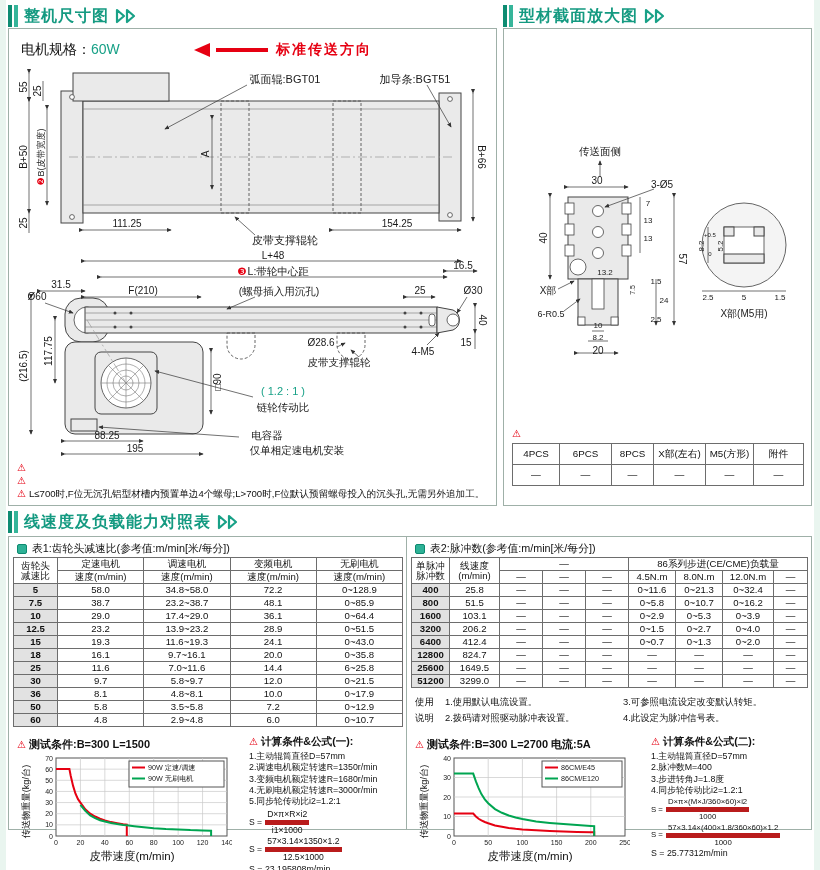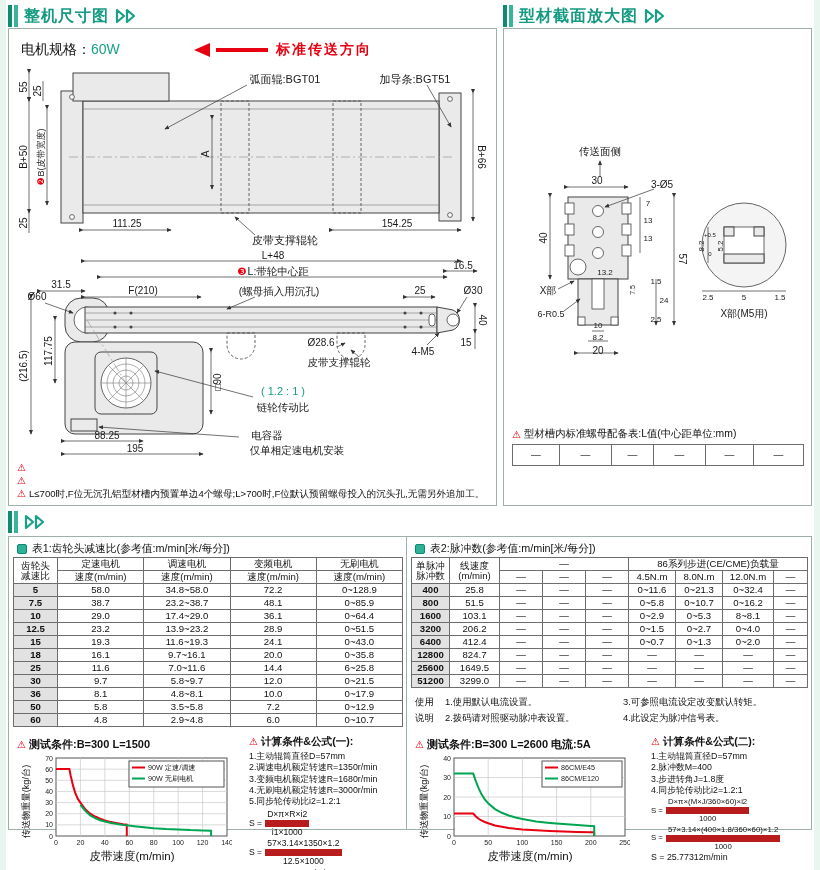--- a/index.html
+++ b/index.html
@@ -46,21 +46,21 @@
 .chart{position:absolute;width:216px}
 .ylab{position:absolute;left:-39px;top:42px;width:92px;text-align:center;font-size:9.2px;transform:rotate(-90deg)}
 .plotwrap{margin-left:13px;width:200px;height:96px}
 .xlab{margin-left:13px;width:200px;text-align:center;font-size:11.5px;margin-top:0px}
 .calc{position:absolute;font-size:8.8px;line-height:1.3}
 .calc .ct{display:flex;align-items:center;font-size:10.6px;font-weight:bold;margin-bottom:2px}
 .calc .cl-line{font-size:8.8px}
 .feq{display:flex;align-items:center;margin:1px 0;font-size:8.6px}
 .feq.sm{font-size:7.8px}
 .frac{display:inline-flex;flex-direction:column;align-items:center;margin-left:3px;line-height:1.25}
-.frac .num{border-bottom:7px solid #b91c1c;padding:0 2px}
+.frac .num{border-bottom:5px solid #b91c1c;padding:0 2px}
 .res{font-size:8.8px;margin-top:0}
 .usage{position:absolute;display:grid;grid-template-columns:30px 178px 1fr;font-size:9.4px;line-height:1.5;row-gap:2px}
 .tbl-wrap{position:absolute}
 </style>
 </head>
 <body>
 
 <div class="page">
 
   <div class="hdr" style="left:8px;top:4px">
@@ -280,50 +280,58 @@
           <line x1="216" y1="252" x2="256" y2="252"></line>
           <line x1="256" y1="252" x2="278" y2="252"></line>
           <line x1="200" y1="188" x2="200" y2="224"></line>
         </g>
       </svg>
     <span class="ann" style="left: 92px; top: 112px; transform: translate(-50%, -50%); font-size: 10.5px;">传送面侧</span><span class="ann" style="left: 89px; top: 142px; transform: translate(-50%, -50%);">30</span><span class="ann" style="left: 154px; top: 146px; transform: translate(-50%, -50%);">3-Ø5</span><span class="ann" style="left: 36px; top: 199px; transform: translate(-50%, -50%) rotate(-90deg);">40</span><span class="ann" style="left: 140px; top: 165px; transform: translate(-50%, -50%); font-size: 8px;">7</span><span class="ann" style="left: 140px; top: 182px; transform: translate(-50%, -50%); font-size: 8px;">13</span><span class="ann" style="left: 140px; top: 200px; transform: translate(-50%, -50%); font-size: 8px;">13</span><span class="ann" style="left: 97px; top: 234px; transform: translate(-50%, -50%); font-size: 8px;">13.2</span><span class="ann" style="left: 174px; top: 220px; transform: translate(-50%, -50%) rotate(90deg);">57</span><span class="ann" style="left: 148px; top: 243px; transform: translate(-50%, -50%); font-size: 8px;">1.5</span><span class="ann" style="left: 156px; top: 262px; transform: translate(-50%, -50%); font-size: 8px;">24</span><span class="ann" style="left: 124px; top: 251px; transform: translate(-50%, -50%) rotate(-90deg); font-size: 7px;">7.5</span><span class="ann" style="left: 148px; top: 281px; transform: translate(-50%, -50%); font-size: 8px;">2.5</span><span class="ann" style="left: 40px; top: 252px; transform: translate(-50%, -50%);">X部</span><span class="ann" style="left: 43px; top: 275px; transform: translate(-50%, -50%); font-size: 9px;">6-R0.5</span><span class="ann" style="left: 90px; top: 287px; transform: translate(-50%, -50%); font-size: 8px;">10</span><span class="ann" style="left: 90px; top: 299px; transform: translate(-50%, -50%); font-size: 8px;">8.2</span><span class="ann" style="left: 90px; top: 312px; transform: translate(-50%, -50%);">20</span><span class="ann" style="left: 194px; top: 207px; transform: translate(-50%, -50%) rotate(-90deg); font-size: 8px;">8.2</span><span class="ann" style="left: 202px; top: 196px; transform: translate(-50%, -50%); font-size: 6px;">+0.5</span><span class="ann" style="left: 202px; top: 215px; transform: translate(-50%, -50%); font-size: 6px;">0</span><span class="ann" style="left: 213px; top: 207px; transform: translate(-50%, -50%) rotate(-90deg); font-size: 8px;">5.2</span><span class="ann" style="left: 200px; top: 259px; transform: translate(-50%, -50%); font-size: 8px;">2.5</span><span class="ann" style="left: 236px; top: 259px; transform: translate(-50%, -50%); font-size: 8px;">5</span><span class="ann" style="left: 272px; top: 259px; transform: translate(-50%, -50%); font-size: 8px;">1.5</span><span class="ann" style="left: 236px; top: 275px; transform: translate(-50%, -50%);">X部(M5用)</span></div>
 
     <div class="nut-t" style="left:8px;top:398px;width:292px">
       <div class="hd">
         <span class="warn">⚠</span>
-        <span>型材槽内标准螺母配备表:L值(中心距单位:mm)</span>
       </div>
       <table class="dt">
         <colgroup>
             <col style="width:47px">
             <col style="width:52px">
             <col style="width:42px">
             <col style="width:52px">
             <col style="width:48px">
             <col>
           </colgroup>
         <tbody>
+            <tr>
+              <td>4PCS</td>
+              <td>6PCS</td>
+              <td>8PCS</td>
+              <td>X部(左右)</td>
+              <td>M5(方形)</td>
+              <td>附件</td>
+            </tr>
             <tr>
               <td>—</td>
               <td>—</td>
               <td>—</td>
               <td>—</td>
               <td>—</td>
               <td>—</td>
             </tr>
           </tbody>
       </table>
     </div>
   </div>
 
   <div class="hdr" style="left:8px;top:510px">
     <span class="bars">
         <i class="b1"></i>
         <i class="b2"></i>
       </span>
+    <span class="hdr-t">线速度及负载能力对照表</span>
     <svg width="24" height="16" viewBox="0 0 24 16">
         <path d="M2,2 L9,8 L2,14 Z M12,2 L19,8 L12,14 Z" fill="none" stroke="#18a187" stroke-width="2.2" stroke-linejoin="round"></path>
       </svg>
   </div>
 
   <div class="panel" style="left:8px;top:536px;width:804px;height:294px">
     <div class="vdiv" style="left:397px"></div>
 
     <div class="half" style="left:0;width:397px">
       <div class="tag" style="left:8px;top:5px">
@@ -570,21 +578,21 @@
                 <td>—</td>
               </tr>
               <tr>
                 <td class="c0">1600</td>
                 <td>103.1</td>
                 <td>—</td>
                 <td>—</td>
                 <td>—</td>
                 <td>0~2.9</td>
                 <td>0~5.3</td>
-                <td>8~8.1</td>
+                <td>0~3.9</td>
                 <td>—</td>
               </tr>
               <tr>
                 <td class="c0">3200</td>
                 <td>206.2</td>
                 <td>—</td>
                 <td>—</td>
                 <td>—</td>
                 <td>0~1.5</td>
                 <td>0~2.7</td>
@@ -641,21 +649,21 @@
       <div class="usage" style="left:9px;top:158px;width:392px">
         <span>使用</span>
         <span>1.使用默认电流设置。</span>
         <span>3.可参照电流设定改变默认转矩。</span>
         <span>说明</span>
         <span>2.拨码请对照驱动脉冲表设置。</span>
         <span>4.此设定为脉冲信号表。</span>
       </div>
       <div class="qt" style="left:9px;top:200px">
         <span class="warn">⚠</span>
-        <span>测试条件:B=300   L=2600  电流:5A</span>
+        <span>测试条件:B=300   L=2700  电流:5A</span>
       </div>
       <div class="chart" style="left:11px;top:216px">
         <span class="ylab">传送物重量(kg/台)</span>
         <div class="plotwrap"><svg width="200" height="96">
               <rect x="24" y="5" width="171" height="78" fill="#fff" stroke="#555" stroke-width="1"></rect>
               <line x1="58.2" y1="5" x2="58.2" y2="83" stroke="#c8c8c8" stroke-width="0.7"></line>
               <line x1="92.4" y1="5" x2="92.4" y2="83" stroke="#c8c8c8" stroke-width="0.7"></line>
               <line x1="126.6" y1="5" x2="126.6" y2="83" stroke="#c8c8c8" stroke-width="0.7"></line>
               <line x1="160.8" y1="5" x2="160.8" y2="83" stroke="#c8c8c8" stroke-width="0.7"></line>
               <line x1="24" y1="63.5" x2="195" y2="63.5" stroke="#c8c8c8" stroke-width="0.7"></line>

